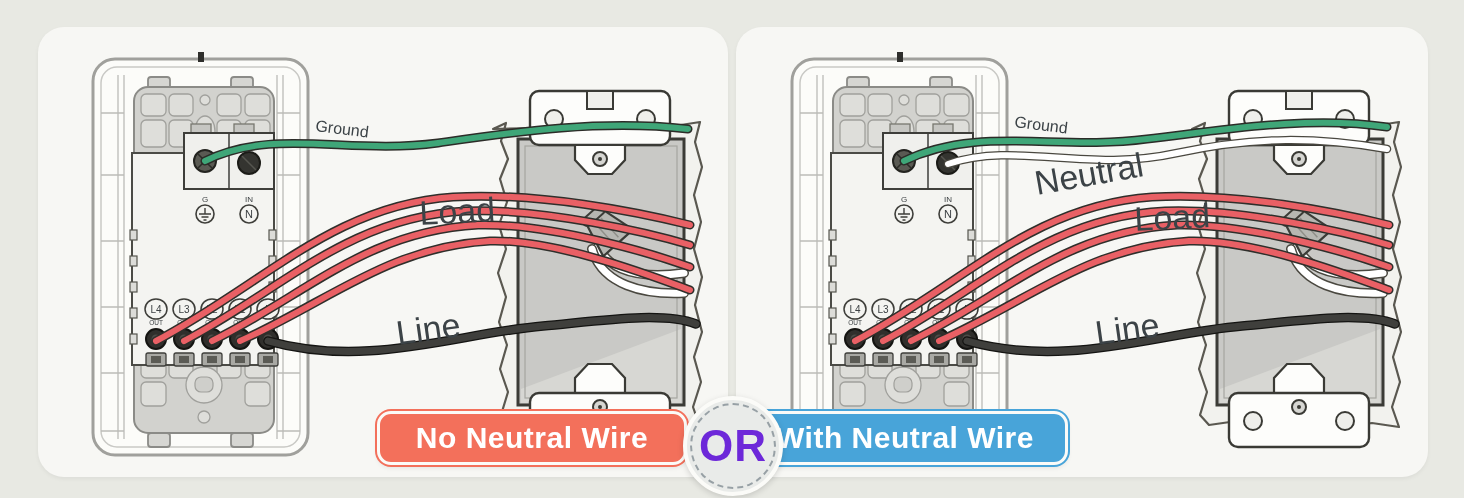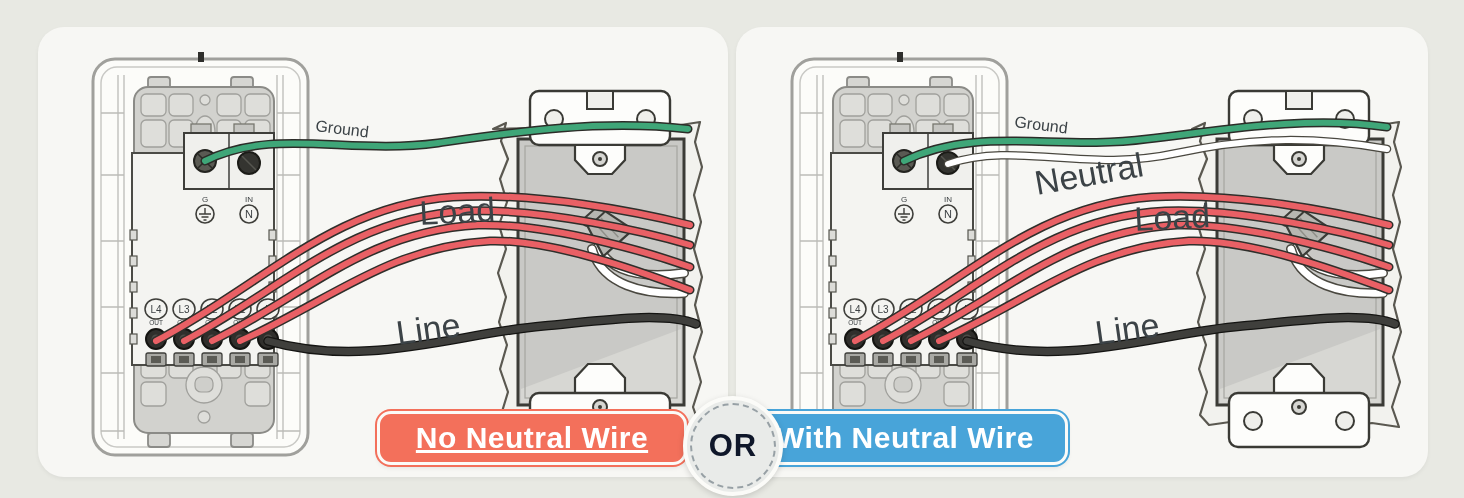--- a/index.html
+++ b/index.html
@@ -39,21 +39,20 @@
     border:3px solid #fbfbf8;
     color:#ffffff;
     font-size:30px;font-weight:bold;
     letter-spacing:0.5px;
     z-index:2;
   }
   .badge.red{
     left:377px;width:304px;
     background:#f3705b;
     box-shadow:0 0 0 2px #f3705b,0 3px 5px rgba(0,0,0,0.08);
-    text-decoration:underline;
   }
   .badge.blue{
     left:742px;width:320px;
     background:#48a4d9;
     box-shadow:0 0 0 2px #48a4d9,0 3px 5px rgba(0,0,0,0.08);
   }
   .or-circle{
     position:absolute;left:683px;top:396px;
     width:92px;height:92px;
     background:#e9ebe9;
@@ -63,21 +62,21 @@
     box-shadow:0 2px 6px rgba(0,0,0,0.15);
     z-index:3;
   }
   .or-circle::after{
     content:"";
     position:absolute;inset:3px;
     border:2px dashed #97a0a5;
     border-radius:50%;
   }
   .or-circle span{
-    color:#0f172a;font-size:31px;font-weight:bold;letter-spacing:1px;
+    color:#6d28d9;font-size:44px;font-weight:bold;letter-spacing:1px;
   }
 </style>
 </head>
 <body>
 
 <div class="stage">
 
   <div class="panel left">
     <svg viewBox="0 0 690 450">
 

